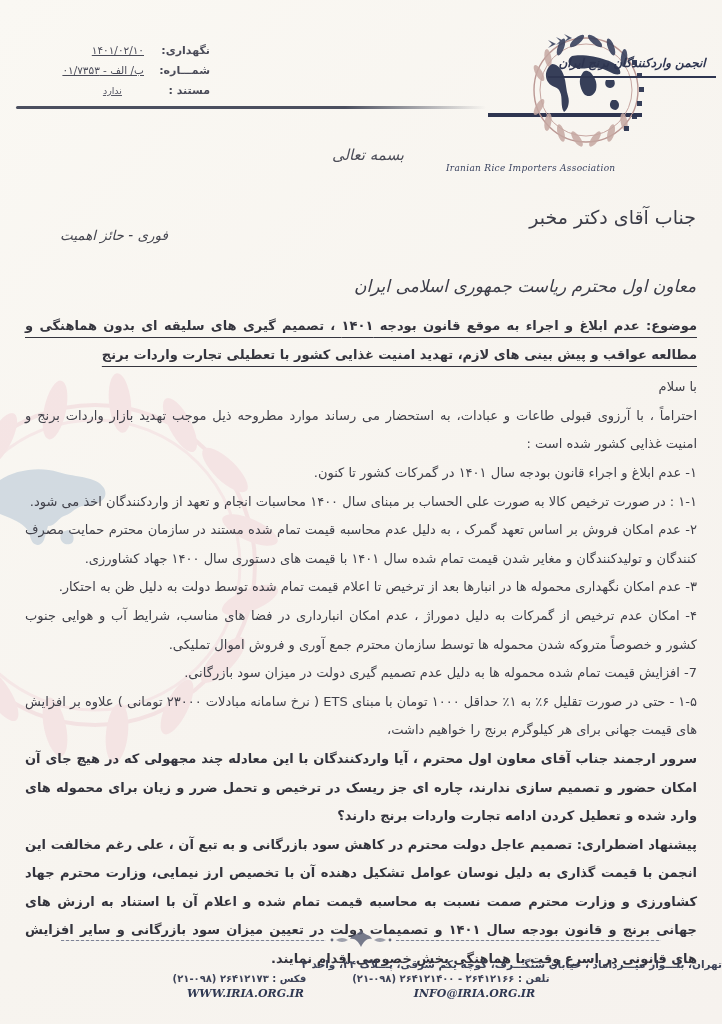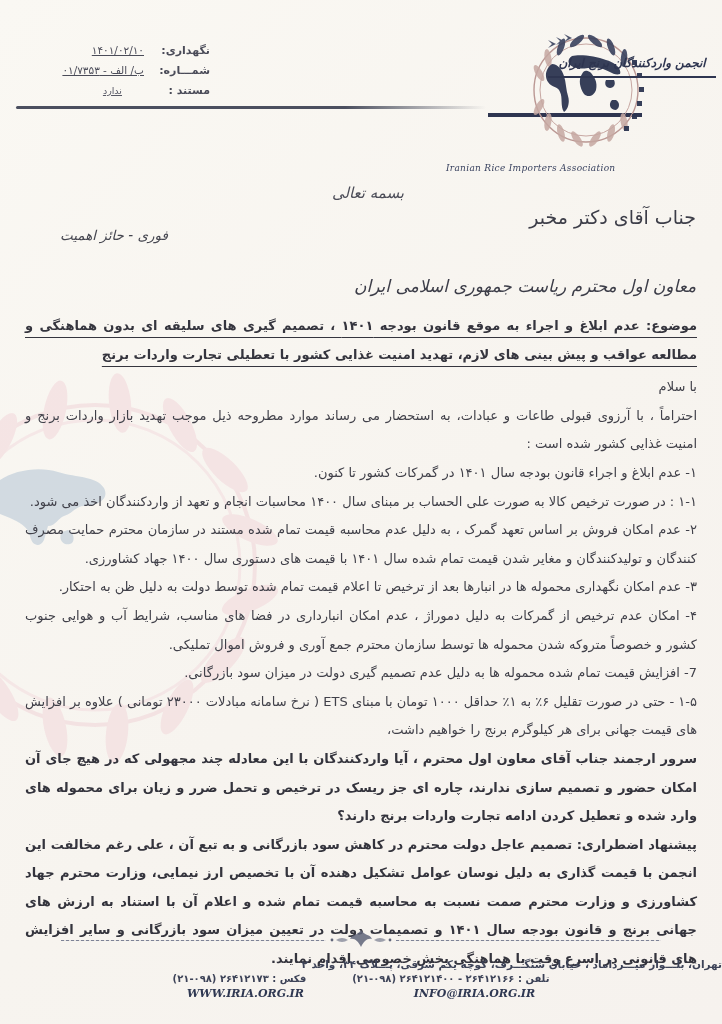--- a/index.html
+++ b/index.html
@@ -20,21 +20,21 @@
   .rule-main{position:absolute;top:106px;left:16px;width:470px;height:3px;
     background:linear-gradient(to right,#4b4f5f 0%,#4b4f5f 70%,rgba(75,79,95,0) 100%);border-radius:2px;}
   .rule-logo{position:absolute;top:113px;right:80px;width:154px;height:4px;background:#2e3550;}
   .org-fa{position:absolute;top:56px;right:6px;width:168px;text-align:center;direction:rtl;
     font-size:12px;font-style:italic;font-weight:bold;color:#2e3550;
     border-bottom:2px solid #2e3550;padding-bottom:6px;}
   .org-en{position:absolute;top:117px;right:106px;width:170px;text-align:left;
     font-family:"DejaVu Serif",serif;font-style:italic;font-size:9px;color:#39425f;letter-spacing:.3px;margin-top:46px;}
   .logo-wrap{position:absolute;top:26px;right:58px;width:156px;height:122px;}
   
-  .besmeleh{position:absolute;top:146px;right:318px;font-size:15px;font-style:italic;color:#4c4d58;margin-top:38px;}
+  .besmeleh{position:absolute;top:146px;right:318px;font-size:15px;font-style:italic;color:#4c4d58;}
   .addr-name{position:absolute;top:206px;right:26px;font-size:19px;color:#3c3d48;}
   .addr-priority{position:absolute;top:227px;left:60px;font-size:13.5px;font-style:italic;color:#44454f;}
   .addr-title{position:absolute;top:276px;right:26px;font-size:17px;font-style:italic;color:#3c3d48;}
   
   .body-text{position:absolute;top:312px;right:25px;width:672px;direction:rtl;text-align:justify;
     font-size:13px;line-height:2.2;color:#404049;}
   .subject{font-weight:bold;color:#35353e;text-decoration:underline;text-underline-offset:7px;text-decoration-thickness:1px;margin:0 0 4px 0;}
   .para{margin:0;}
   .para.bold{font-weight:bold;color:#34343d;}
   

